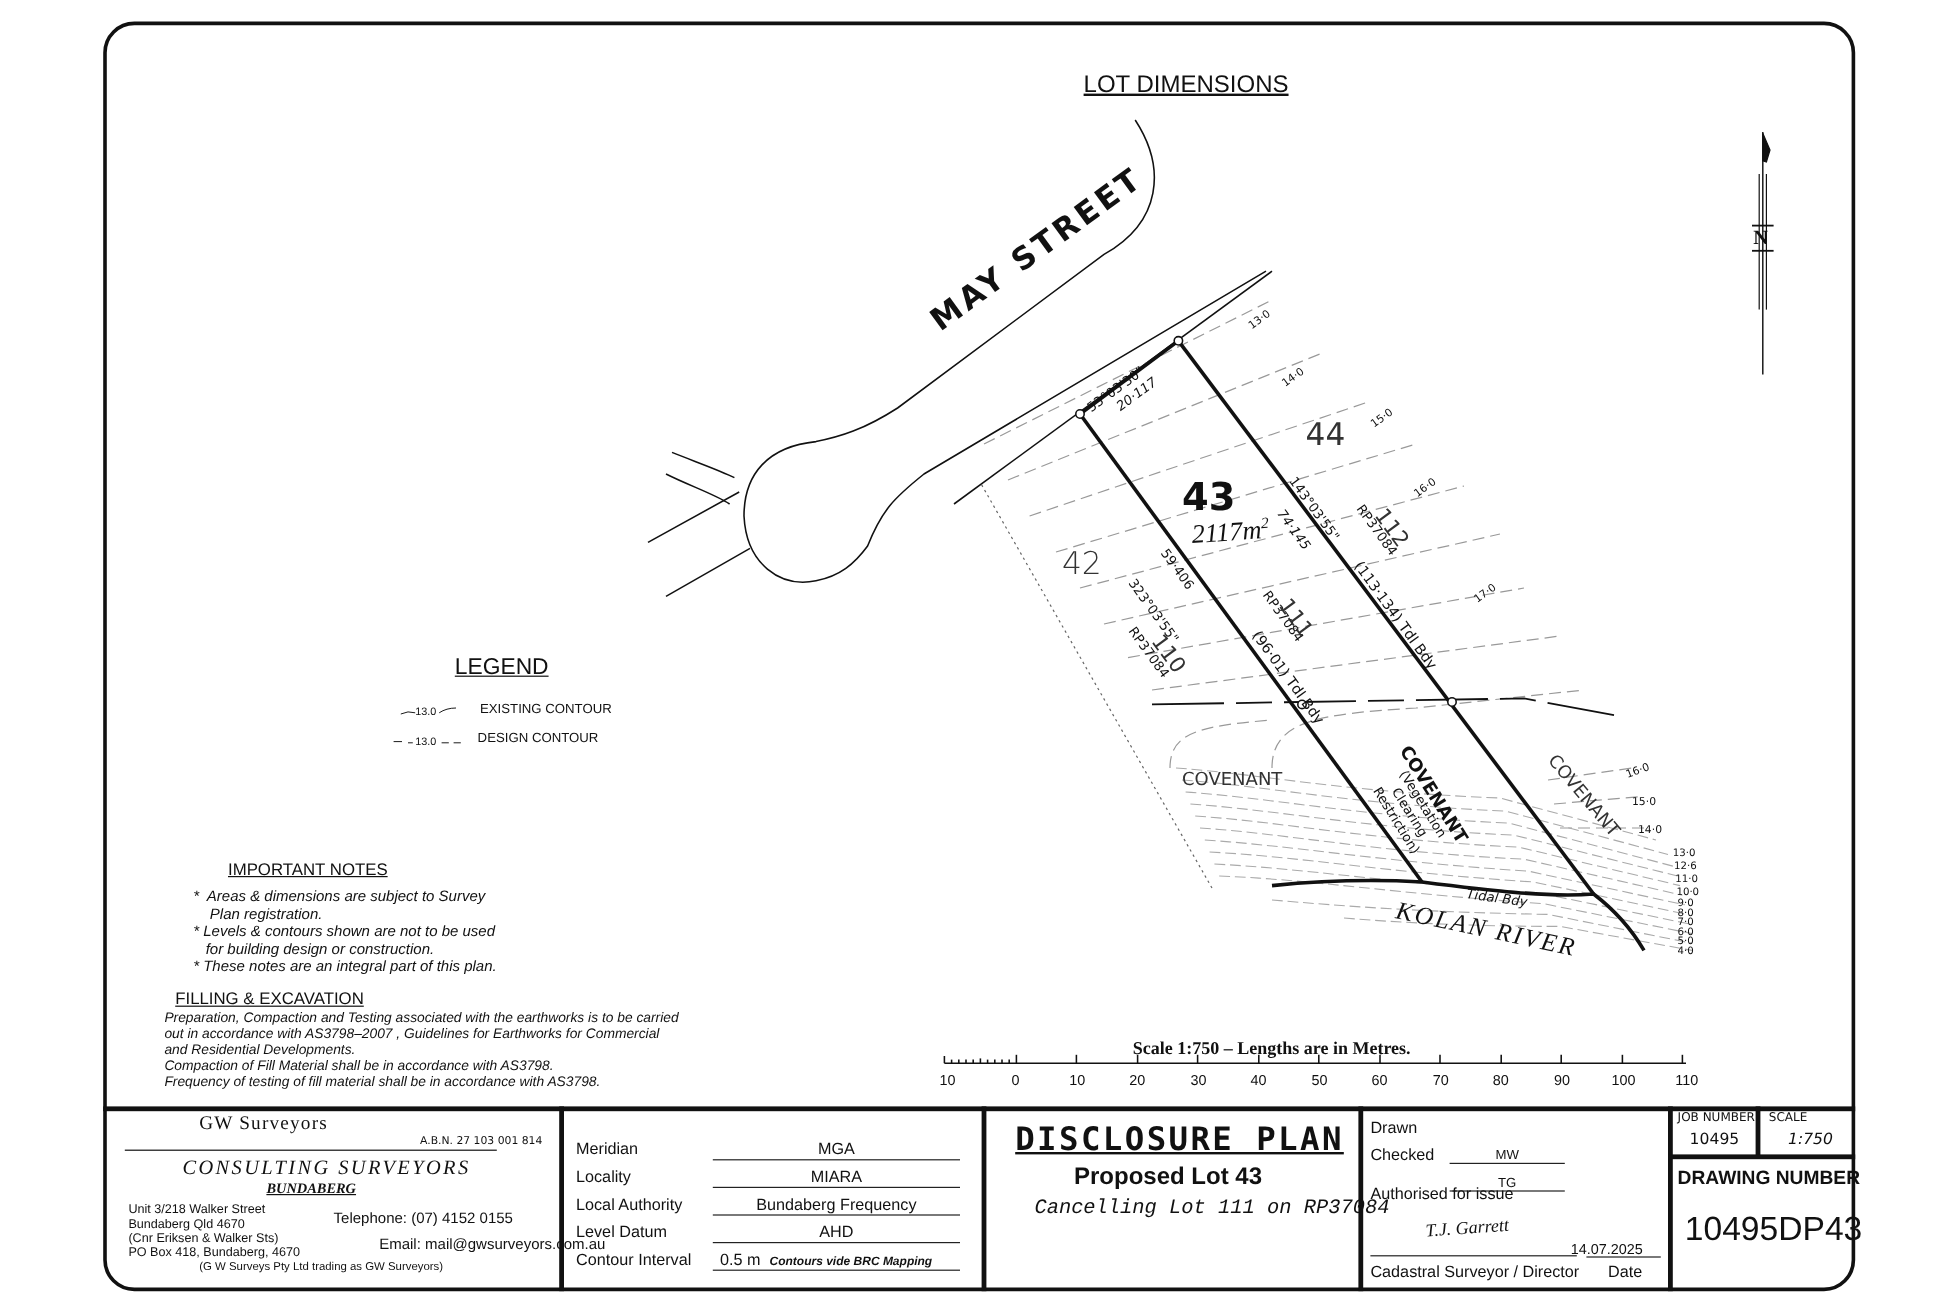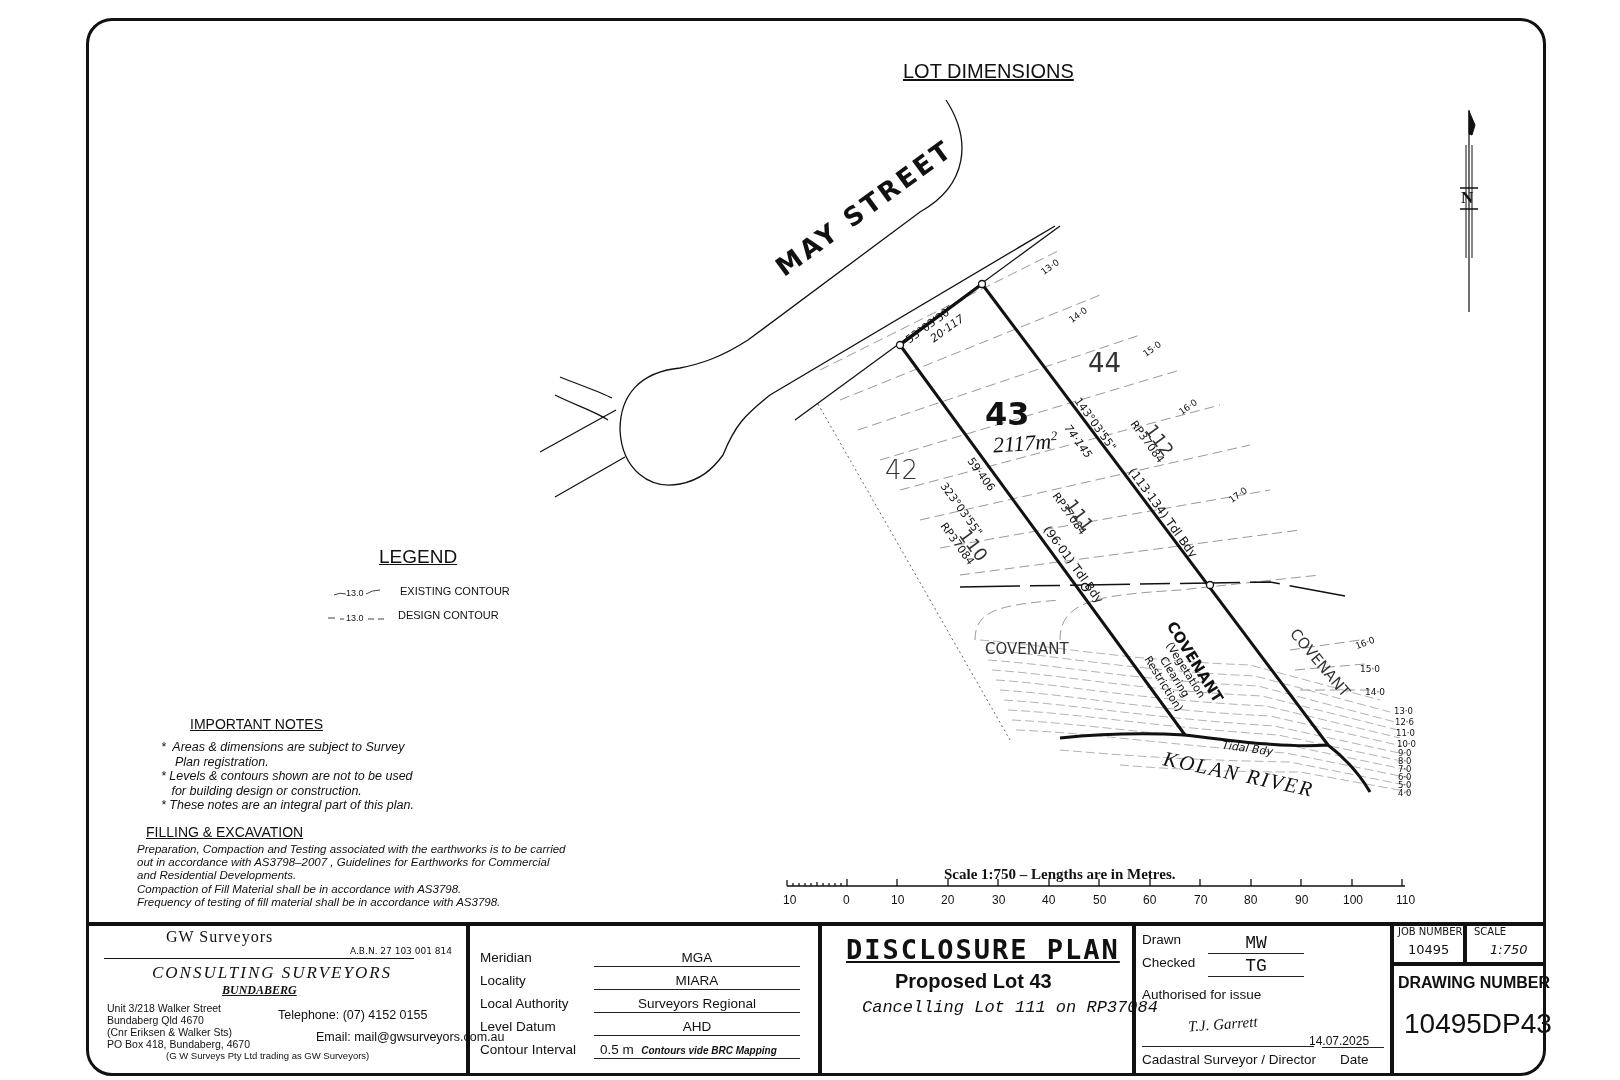--- a/index.html
+++ b/index.html
@@ -27,21 +27,21 @@
   .phone{left:278px;top:1008px;font-size:12.5px;font-family:"Liberation Sans",sans-serif;}
   .email{left:268px;top:1030px;font-size:12.5px;font-family:"Liberation Sans",sans-serif;margin-left:48px;}
   .trading{left:166px;top:1050px;font-size:9.5px;font-family:"Liberation Sans",sans-serif;}
   .mrow{position:absolute;left:480px;width:322px;height:22px;font-size:13.5px;font-family:"Liberation Sans",sans-serif;}
   .mrow .lbl{position:absolute;left:0;top:2px;}
   .mrow .val{position:absolute;left:114px;width:206px;top:2px;text-align:center;border-bottom:1px solid #222;padding-bottom:1px;}
   .dp{left:846px;top:934px;font-size:27px;font-weight:bold;letter-spacing:2px;font-family:"DejaVu Sans Mono",monospace;text-decoration:underline;}
   .pl{left:895px;top:970px;font-size:20px;font-weight:bold;font-family:"Liberation Sans",sans-serif;}
   .cl{left:862px;top:998px;font-size:17px;font-style:italic;font-family:Liberation Mono, monospace;}
   .sr{position:absolute;font-size:13.5px;font-family:"Liberation Sans",sans-serif;}
-  .srval{position:absolute;text-align:center;border-bottom:1px solid #222;font-size:18px;font-family:Liberation Mono, monospace;}
+  .srval{position:absolute;text-align:center;border-bottom:1px solid #222;font-size:11px;font-family:Liberation Sans, sans-serif;margin-top:24px;}
   .small{font-size:12px;font-family:"Liberation Sans",sans-serif;}
 </style>
 </head>
 <body>
 
 <div class="sheet"></div>
 
 <svg class="plan" viewBox="0 0 1620 1080">
 
   <g fill="none" stroke="#111" stroke-width="1.3">
@@ -255,21 +255,21 @@
 <div class="mrow" style="top:948px;">
     <span class="lbl">Meridian</span>
     <span class="val">MGA</span>
   </div>
 <div class="mrow" style="top:971px;">
     <span class="lbl">Locality</span>
     <span class="val">MIARA</span>
   </div>
 <div class="mrow" style="top:994px;">
     <span class="lbl">Local  Authority</span>
-    <span class="val">Surveyors  Regional</span>
+    <span class="val">Bundaberg  Frequency</span>
   </div>
 <div class="mrow" style="top:1017px;">
     <span class="lbl">Level  Datum</span>
     <span class="val">AHD</span>
   </div>
 <div class="mrow" style="top:1040px;">
     <span class="lbl">Contour  Interval</span>
     <span class="val" style="text-align:left;padding-left:6px;width:200px;"><span>0.5  m</span>&nbsp;&nbsp;<i style="font-size:10px;font-weight:bold">Contours vide BRC Mapping</i></span>
   </div>
 

